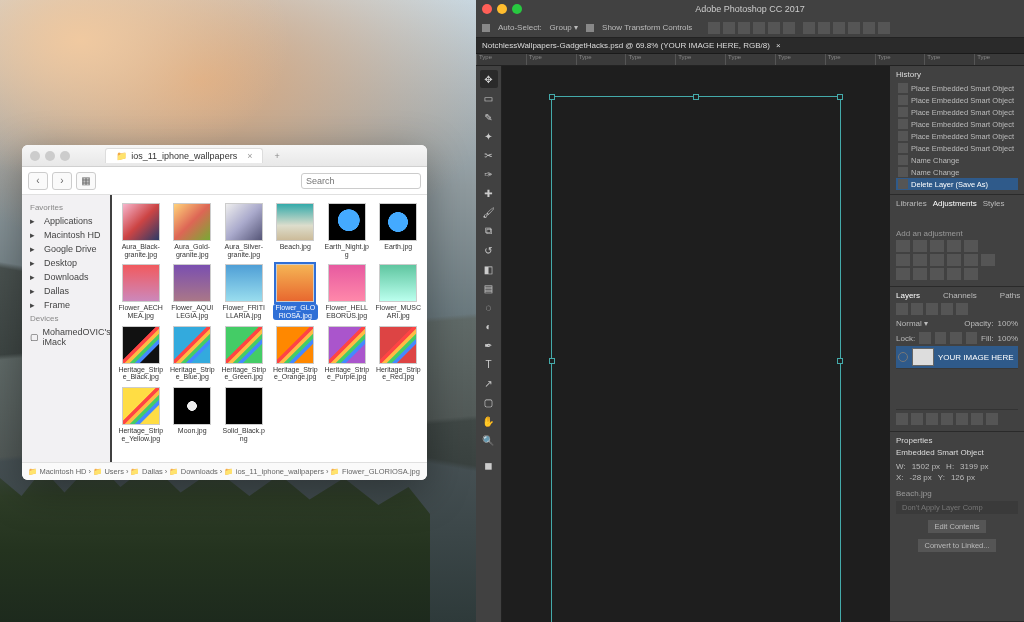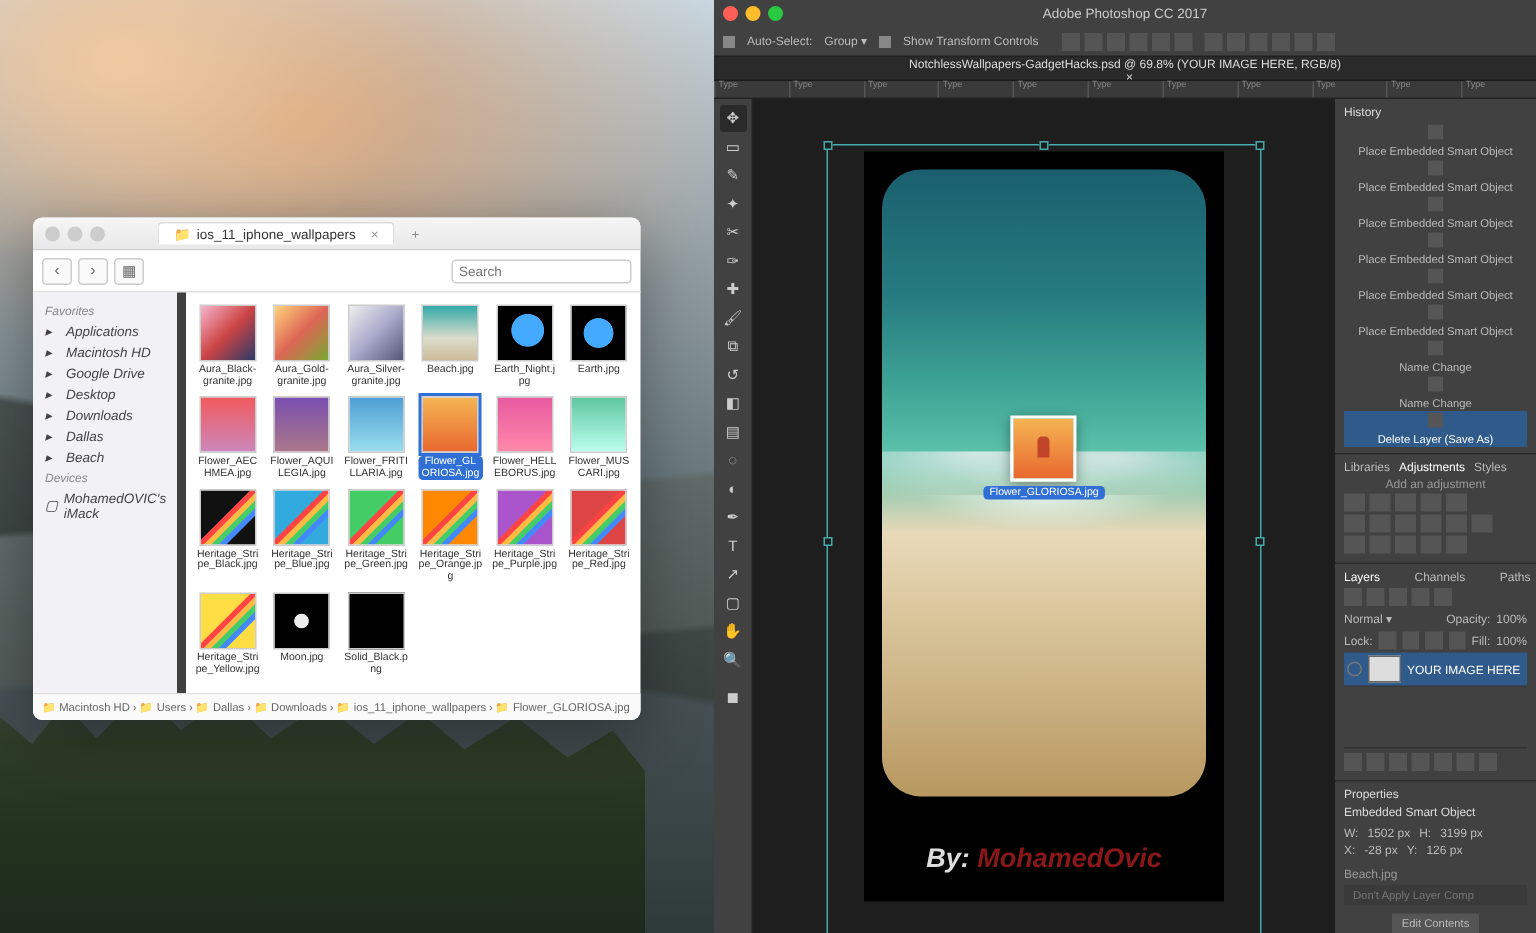--- a/index.html
+++ b/index.html
@@ -45,21 +45,21 @@
     border-radius:3px 3px 0 0; font-size:9px; display:flex; align-items:center; gap:4px;
   }
   .finder-toolbar {
     height:28px; border-bottom:1px solid #e0e0e0; display:flex; align-items:center; padding:0 6px; gap:4px;
   }
   .tb-btn { width:20px; height:18px; border:1px solid #ccc; border-radius:3px; background:#fafafa; display:flex; align-items:center; justify-content:center; font-size:10px; color:#666;}
   .search-box { margin-left:auto; width:120px; height:16px; border:1px solid #ccc; border-radius:3px; padding:0 4px; font-size:9px; }
 
   .finder-body { flex:1; display:flex; min-height:0;}
   .finder-sidebar {
-    width:102px; background:#f2f1f3; border-right:6px solid #404040; padding:6px 0; overflow:hidden;font-style:italic;
+    width:90px; background:#f2f1f3; border-right:2px solid #404040; padding:6px 0; overflow:hidden;
   }
   .fs-head { font-size:8px; color:#888; padding:2px 8px; }
   .fs-item { padding:2px 8px; font-size:9px; color:#444; display:flex; align-items:center; gap:4px; cursor:default;}
   .fs-icon { width:10px; height:10px; display:inline-block; }
 
   .finder-content { flex:1; overflow:auto; padding:6px 4px 2px 4px;}
   .icon-grid { display:grid; grid-template-columns: repeat(6, 1fr); gap:2px 2px;}
   .file-item { display:flex; flex-direction:column; align-items:center; font-size:7px; text-align:center; line-height:1.1; padding:2px;}
   .file-item.selected .thumb { outline:2px solid #2f6fd6; }
   .file-item.selected .fname { background:#2f6fd6; color:#fff; border-radius:3px; padding:0 2px;}
@@ -74,21 +74,21 @@
 
   
   .ps {
     position:absolute; right:0; top:0; width:548px; height:622px; background:#323232; color:#bbb;
     font-size:8px; display:flex; flex-direction:column;
   }
   .ps-titlebar { height:18px; background:#414141; display:flex; align-items:center; padding:0 6px; gap:5px;}
   .ps-traffic { display:flex; gap:5px;}
   .ps-title { position:absolute; left:50%; transform:translateX(-50%); font-size:9px; color:#ccc;}
   .ps-options { height:20px; background:#414141; border-bottom:1px solid #222; display:flex; align-items:center; padding:0 6px; gap:8px; font-size:8px;}
-  .ps-tabbar { height:16px; background:#2a2a2a; border-bottom:1px solid #1a1a1a; display:flex; align-items:center; padding:0 6px; font-size:8px; color:#ddd;flex-direction:column;}
+  .ps-tabbar { height:16px; background:#2a2a2a; border-bottom:1px solid #1a1a1a; display:flex; align-items:center; padding:0 6px; font-size:8px; color:#ddd;}
   .ps-rulers { height:12px; background:#3a3a3a; border-bottom:1px solid #222; display:flex; font-size:6px; color:#888;}
   .ruler-tick { flex:1; border-left:1px solid #555; padding-left:2px;}
 
   .ps-body { flex:1; display:flex; min-height:0;}
   .ps-toolbar { width:26px; background:#414141; border-right:1px solid #222; display:flex; flex-direction:column; align-items:center; padding:4px 0; gap:1px;}
   .ps-tool { width:18px; height:18px; display:flex; align-items:center; justify-content:center; color:#ccc; font-size:10px; border-radius:2px;}
   .ps-tool.active { background:#2a2a2a;}
 
   .ps-canvas-area { flex:1; background:#1e1e1e; display:flex; align-items:center; justify-content:center; position:relative; overflow:hidden;}
   .transform-bounds {
@@ -117,21 +117,21 @@
   .drag-label { margin-top:3px; font-size:7px; background:#2f6fd6; color:#fff; padding:1px 4px; border-radius:3px;}
   .watermark {
     position:absolute; bottom:18px; left:0; right:0; text-align:center;
     font-size:18px; font-weight:700; font-style:italic;
   }
   .wm-by{color:#ddd;} .wm-name{color:#8a1818;}
 
   .ps-panels { width:134px; background:#414141; display:flex; flex-direction:column; font-size:8px;}
   .panel { border-bottom:1px solid #2a2a2a; padding:4px 6px;}
   .panel-title { font-size:8px; color:#ddd; margin-bottom:3px;}
-  .hist-item { padding:1px 2px; color:#bbb; font-size:7.5px; display:flex; align-items:center; gap:3px;flex-direction:column;}
+  .hist-item { padding:1px 2px; color:#bbb; font-size:7.5px; display:flex; align-items:center; gap:3px;}
   .hist-item.sel { background:#2f5a8a; color:#fff;}
   .hist-ico{width:10px;height:10px;background:#555;display:inline-block;}
   .adj-row{display:flex;gap:3px;margin:2px 0;}
   .adj-ico{width:14px;height:12px;background:#555;}
   .layer-row{display:flex;align-items:center;gap:4px;padding:2px;border-bottom:1px solid #383838;}
   .layer-row.sel{background:#2f5a8a;color:#fff;}
   .eye{width:10px;height:10px;border:1px solid #777;border-radius:50%;}
   .layer-thumb{width:22px;height:18px;background:#ddd;border:1px solid #666;}
   .prop-row{display:flex;gap:6px;padding:1px 0;color:#bbb;}
   .prop-btn{background:#555;padding:2px 6px;margin:3px 0;display:inline-block;font-size:7.5px;}
@@ -215,21 +215,21 @@
           <div class="fs-item">
             <span class="fs-icon">▸</span>
             <span>Downloads</span>
           </div>
           <div class="fs-item">
             <span class="fs-icon">▸</span>
             <span>Dallas</span>
           </div>
           <div class="fs-item">
             <span class="fs-icon">▸</span>
-            <span>Beach</span>
+            <span>Frame</span>
           </div>
         </div>
       <div class="fs-head">Devices</div>
       <div id="dev-list">
           <div class="fs-item">
             <span class="fs-icon">▢</span>
             <span>MohamedOVIC's iMack</span>
           </div>
         </div>
     </div>
@@ -411,33 +411,20 @@
 
     <div class="ps-canvas-area">
       <div class="transform-bounds">
         <div class="t-handle th-tl"></div>
         <div class="t-handle th-tc"></div>
         <div class="t-handle th-tr"></div>
         <div class="t-handle th-ml"></div>
         <div class="t-handle th-mr"></div>
 
       </div>
-      <div class="artboard">
-        <div class="phone-screen">
-          <div class="wave1"></div>
-          <div class="wave2"></div>
-          <div class="drag-thumb">
-            <div class="drag-img"></div>
-            <div class="drag-label">Flower_GLORIOSA.jpg</div>
-          </div>
-        </div>
-        <div class="watermark">
-          <span class="wm-by">By: </span><span class="wm-name">MohamedOvic</span>
-        </div>
-      </div>
     </div>
 
     <div class="ps-panels">
       <div class="panel">
         <div class="panel-title">History</div>
         <div id="history-list">
             <div class="hist-item">
               <span class="hist-ico"></span>
               <span>Place Embedded Smart Object</span>
             </div>
@@ -474,21 +461,21 @@
               <span>Delete Layer (Save As)</span>
             </div>
           </div>
       </div>
       <div class="panel">
         <div style="display:flex;gap:6px;">
           <span>Libraries</span>
           <span style="color:#fff;">Adjustments</span>
           <span>Styles</span>
         </div>
-        <div style="margin-top:2px;color:#999;text-align:center;">Add an adjustment</div>
+        <div style="margin-top:21px;color:#999;">Add an adjustment</div>
         <div class="adj-row">
             <div class="adj-ico"></div>
             <div class="adj-ico"></div>
             <div class="adj-ico"></div>
             <div class="adj-ico"></div>
             <div class="adj-ico"></div>
           </div>
         <div class="adj-row">
             <div class="adj-ico"></div>
             <div class="adj-ico"></div>

